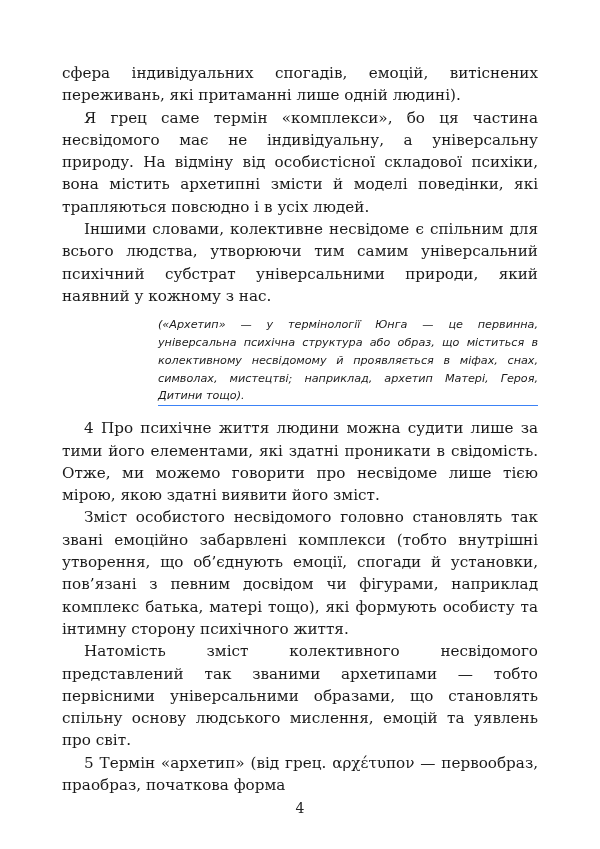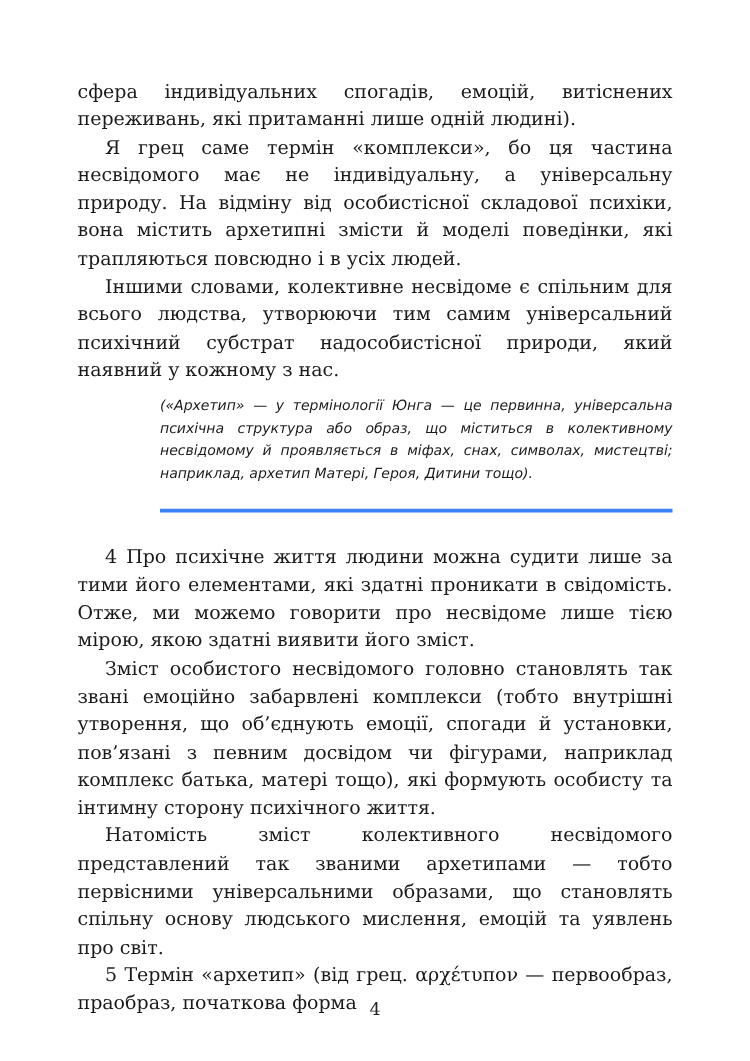--- a/index.html
+++ b/index.html
@@ -6,27 +6,27 @@
   body { width: 600px; height: 849px; position: relative; overflow: hidden; }
   .page {
     position: absolute; left: 62px; top: 62px; width: 476px;
     font-family: "DejaVu Serif", "Liberation Serif", serif;
     font-size: 15.2px; line-height: 22.3px; color: #1a1a1a;
   }
   .p { margin: 0; text-align: justify; text-indent: 22px; }
   .p.noindent { text-indent: 0; }
   .it { }
   .footnote {
-    margin: 9px 0 0 66px; padding-bottom: 20px;
-    border-bottom: 3px solid #3b82f6;
+    margin: 9px 0 0 96px; padding-bottom: 0;
+    border-bottom: 1px solid #3b82f6;
     font-family: "DejaVu Sans", "Liberation Sans", sans-serif;
     font-style: italic; font-size: 11.2px; line-height: 17.8px;
     text-align: justify; color: #1a1a1a;
   }
-  .after-fn { margin-top: 24px; }
+  .after-fn { margin-top: 11px; }
   .page-number {
     position: absolute; left: 0; width: 600px; top: 800px;
     text-align: center;
     font-family: "DejaVu Serif", "Liberation Serif", serif;
     font-size: 14px; color: #222;
   }
 </style>
 </head>
 <body>
 
@@ -34,21 +34,21 @@
   <p class="p noindent">
     <span class="it">сфера індивідуальних спогадів, емоцій, витіснених переживань, які притаманні лише одній людині).</span>
   </p>
 
 
   <p class="p">
     <span>Я грец саме термін </span><span class="it">«комплекси»</span><span>, бо ця частина несвідомого має не індивідуальну, а універсальну природу. На відміну від особистісної складової психіки, вона містить архетипні змісти й моделі поведінки, які трапляються повсюдно і в усіх людей.</span>
   </p>
 
   <p class="p">
-    <span>Іншими словами, колективне несвідоме є спільним для всього людства, утворюючи тим самим універсальний психічний субстрат надособистісної природи, який наявний у кожному з нас.</span>
+    <span>Іншими словами, колективне несвідоме є спільним для всього людства, утворюючи тим самим універсальний психічний субстрат універсальними природи, який наявний у кожному з нас.</span>
   </p>
 
   <div class="footnote">(«Архетип» — у термінології Юнга — це первинна, універсальна психічна структура або образ, що міститься в колективному несвідомому й проявляється в міфах, снах, символах, мистецтві; наприклад, архетип Матері, Героя, Дитини тощо).</div>
 
   <p class="p after-fn">
     <span>4 Про психічне життя людини можна судити лише за тими його елементами, які здатні проникати в свідомість. Отже, ми можемо говорити про несвідоме лише тією мірою, якою здатні виявити його зміст.</span>
   </p>
 
   <p class="p">
     <span>Зміст особистого несвідомого головно становлять так звані емоційно забарвлені комплекси (тобто внутрішні утворення, що об’єднують емоції, спогади й установки, пов’язані з певним досвідом чи фігурами, наприклад комплекс батька, матері тощо), які формують особисту та інтимну сторону психічного життя.</span>

